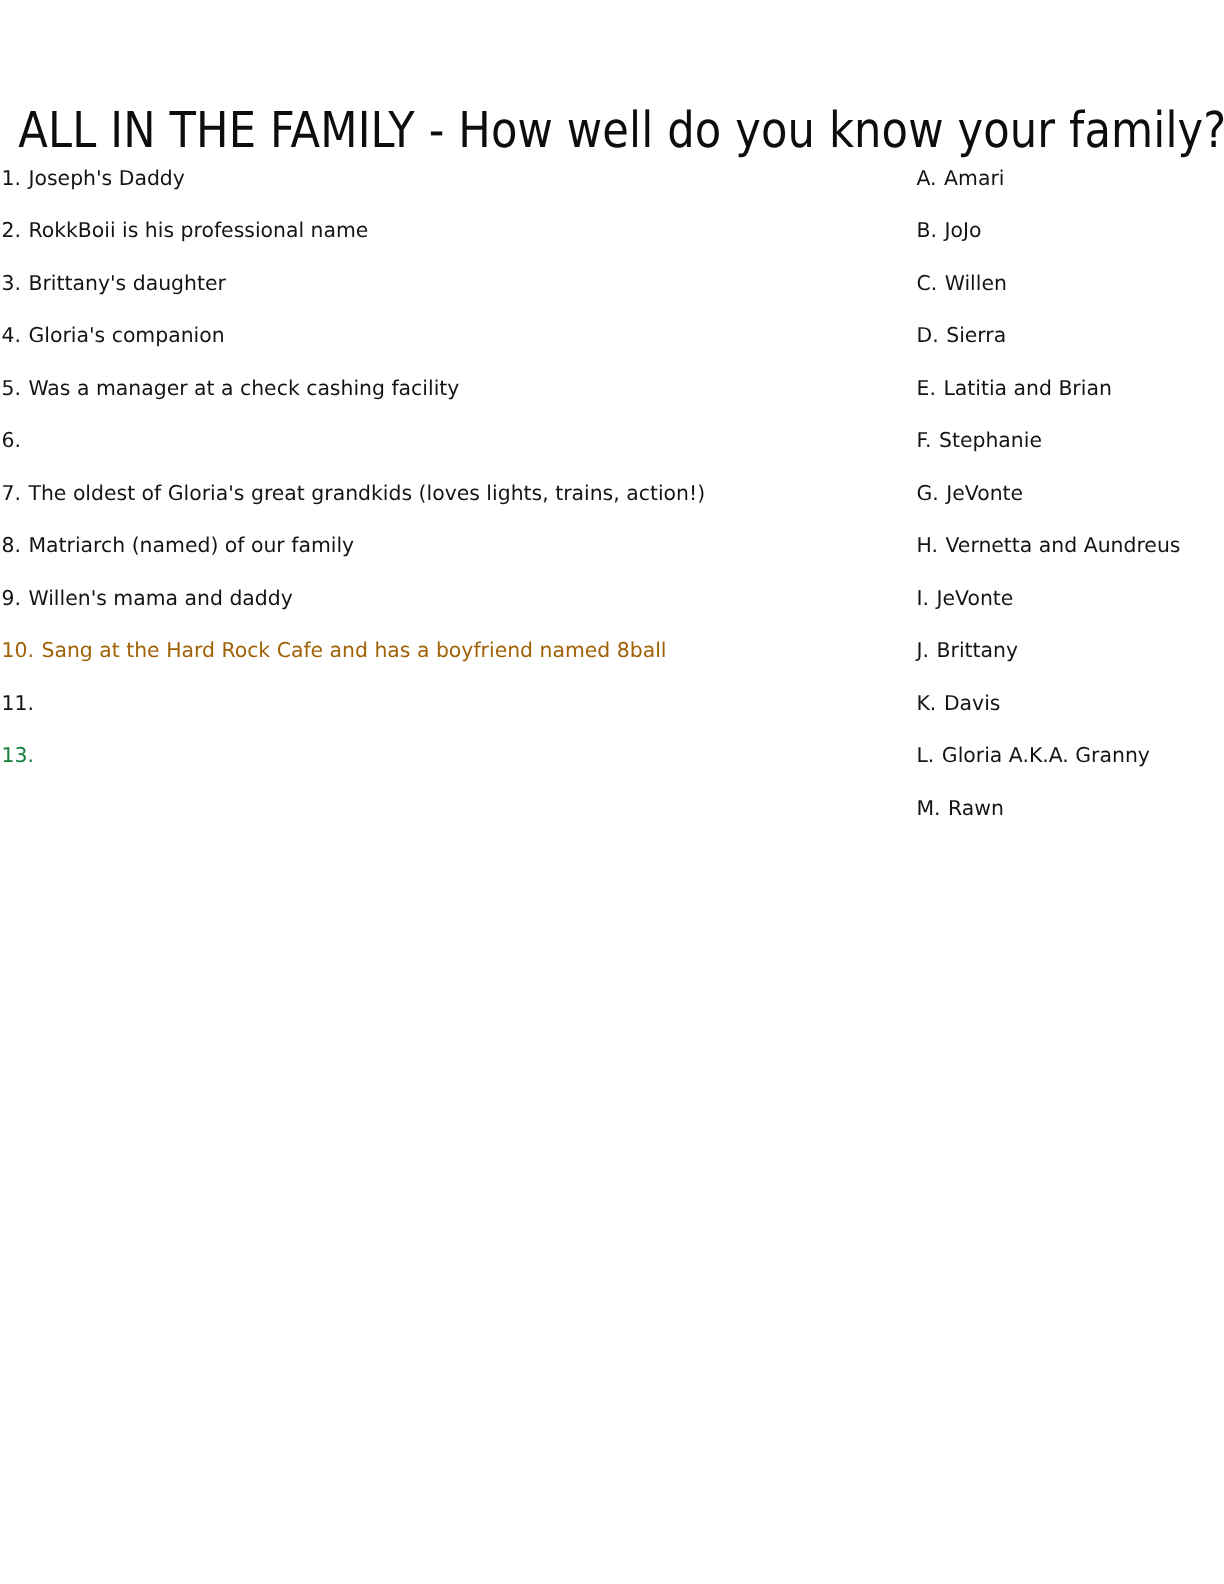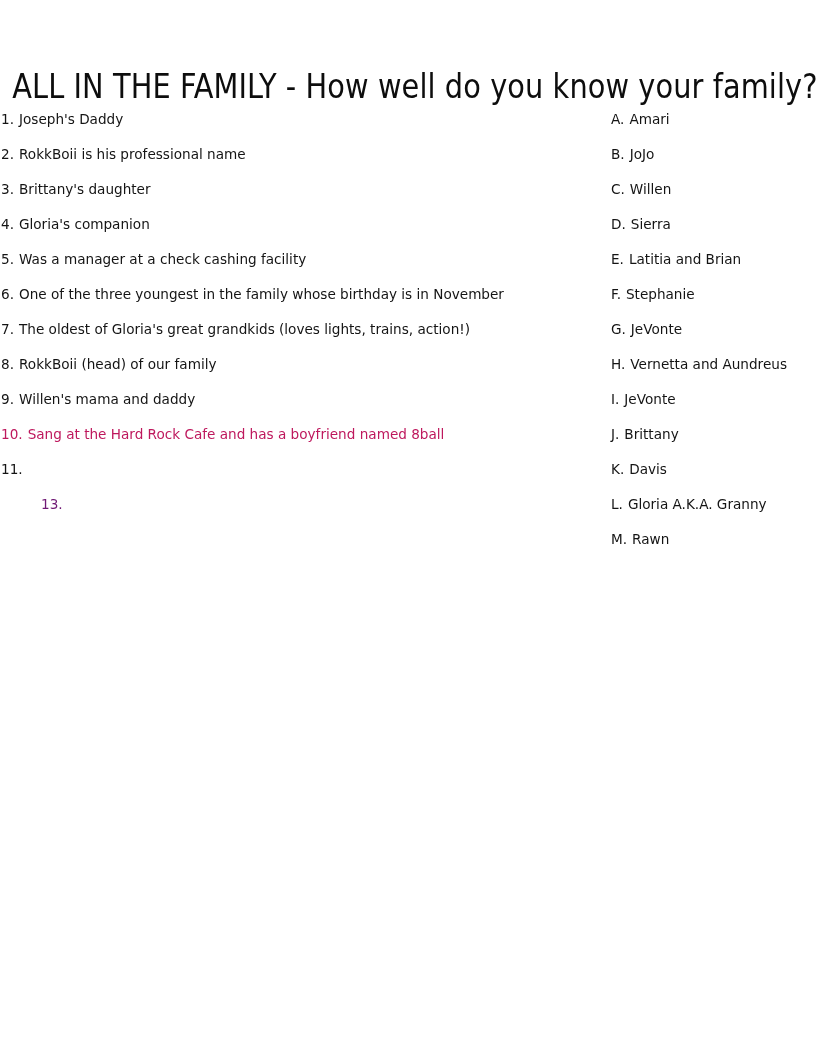--- a/index.html
+++ b/index.html
@@ -121,42 +121,41 @@
         <div class="quiz-row clue-row" style="color: rgb(20, 20, 20);">
           <span class="row-marker">4.</span>
           <span class="row-text">Gloria's companion</span>
         </div>
         <div class="quiz-row clue-row" style="color: rgb(20, 20, 20);">
           <span class="row-marker">5.</span>
           <span class="row-text">Was a manager at a check cashing facility</span>
         </div>
         <div class="quiz-row clue-row" style="color: rgb(20, 20, 20);">
           <span class="row-marker">6.</span>
-          <span class="row-text">One of the three youngest in the family whose birthday is in November</span>
         </div>
         <div class="quiz-row clue-row" style="color: rgb(20, 20, 20);">
           <span class="row-marker">7.</span>
           <span class="row-text">The oldest of Gloria's great grandkids (loves lights, trains, action!)</span>
         </div>
         <div class="quiz-row clue-row" style="color: rgb(20, 20, 20);">
           <span class="row-marker">8.</span>
-          <span class="row-text">RokkBoii (head) of our family</span>
+          <span class="row-text">Matriarch (named) of our family</span>
         </div>
         <div class="quiz-row clue-row" style="color: rgb(20, 20, 20);">
           <span class="row-marker">9.</span>
           <span class="row-text">Willen's mama and daddy</span>
         </div>
-        <div class="quiz-row clue-row" style="color: #be185d;">
+        <div class="quiz-row clue-row" style="color: #a16207;">
           <span class="row-marker">10.</span>
           <span class="row-text">Sang at the Hard Rock Cafe and has a boyfriend named 8ball</span>
         </div>
         <div class="quiz-row clue-row" style="color: rgb(20, 20, 20); text-align: center;">
           <span class="row-marker">11.</span>
         </div>
-        <div class="quiz-row clue-row" style="color: #701a75; padding-left: 40px;">
+        <div class="quiz-row clue-row" style="color: #15803d;">
           <span class="row-marker">13.</span>
         </div>
       </div>
 
     <div class="column column-answers">
         <div class="quiz-row answer-row" style="color: rgb(20, 20, 20);">
           <span class="row-marker">A.</span>
           <span class="row-text">Amari</span>
         </div>
         <div class="quiz-row answer-row" style="color: rgb(20, 20, 20);">

